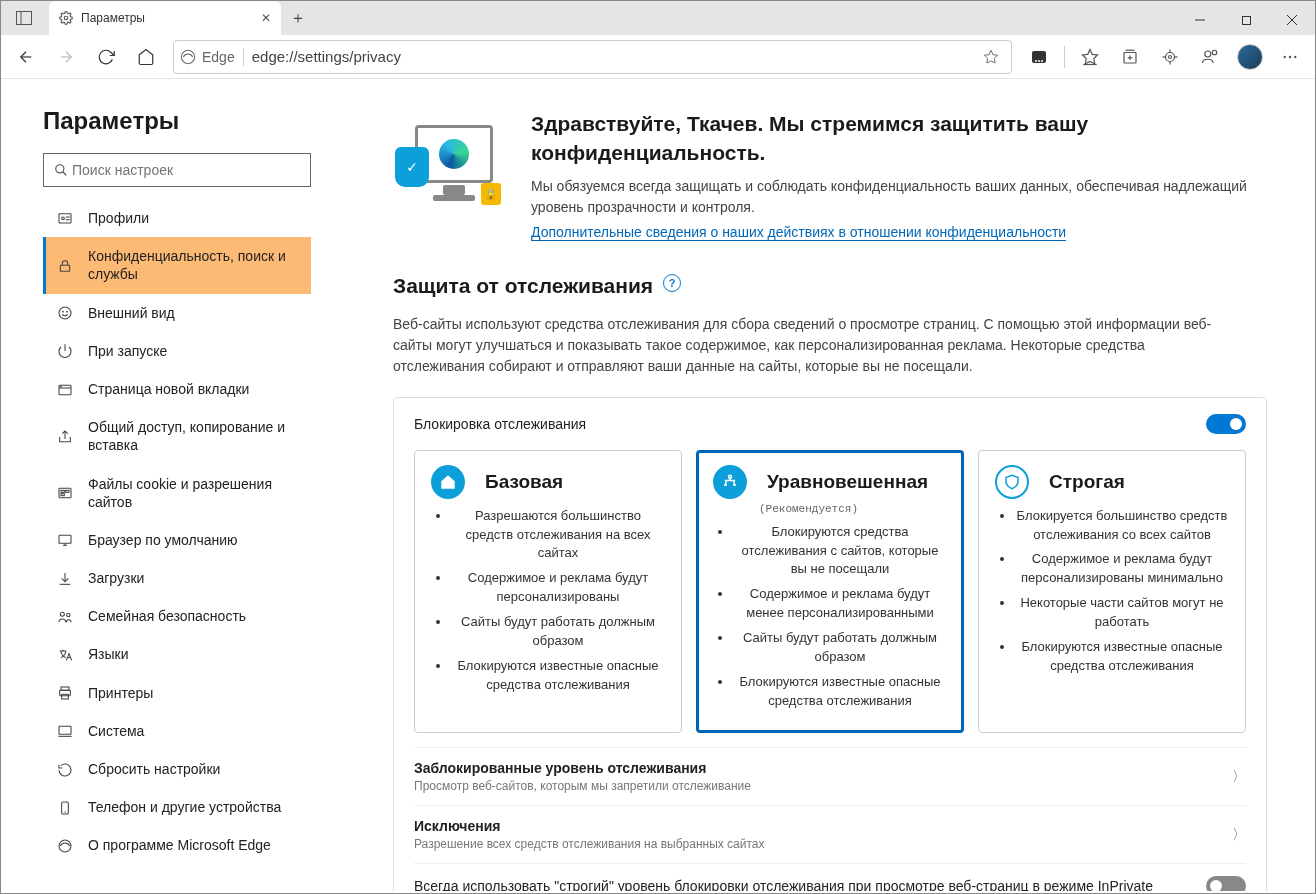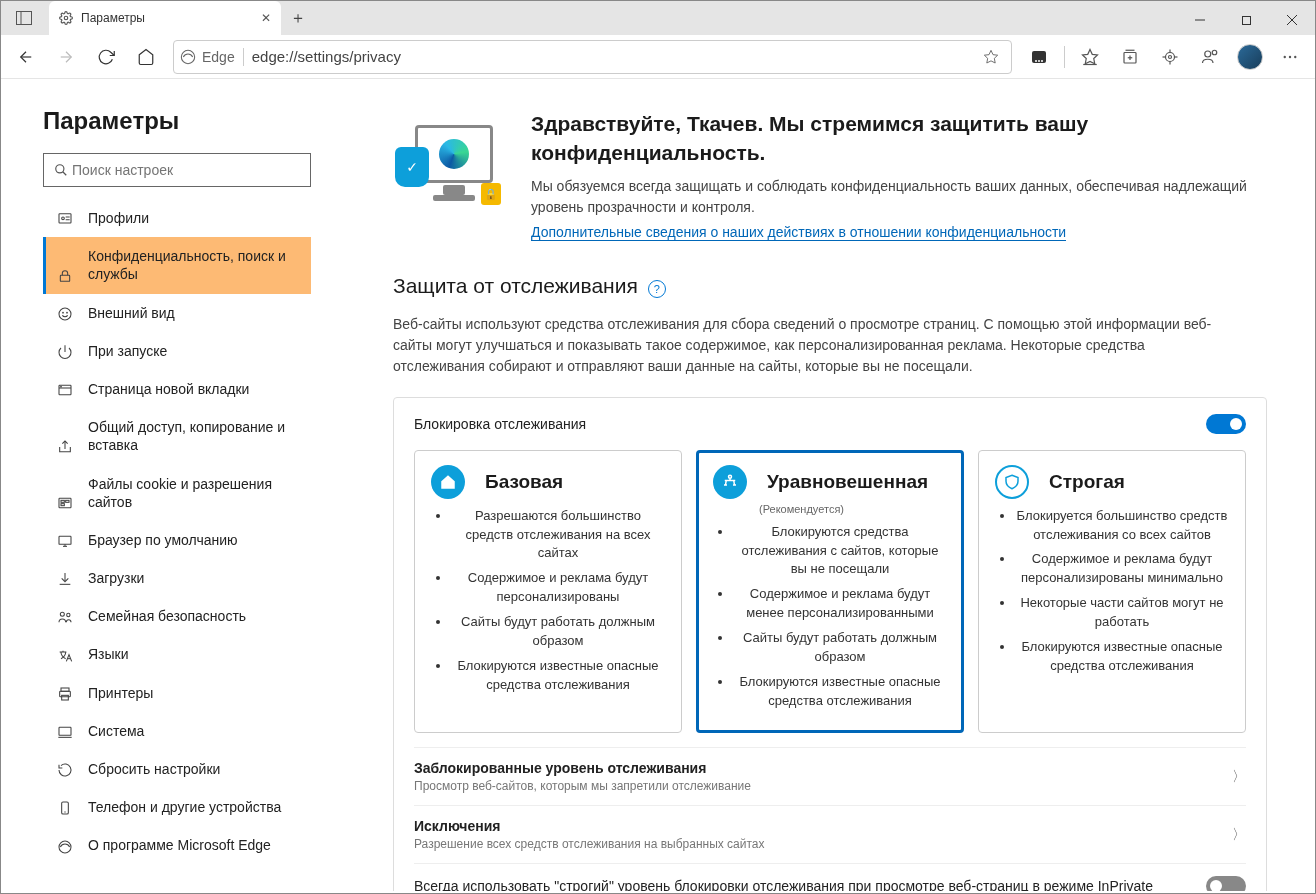--- a/index.html
+++ b/index.html
@@ -22,52 +22,52 @@
 .addr-sep { height: 18px; width: 1px; background: #ccc; }
 .addr-url { flex: 1; font-size: 15px; color: #444; border: none; outline: none; background: transparent; }
 .right-icons { display: flex; align-items: center; gap: 2px; }
 .avatar { width: 26px; height: 26px; border-radius: 50%; background: linear-gradient(135deg,#2b6a99,#183d5a); border: 1px solid #ccc; }
 .content { display: flex; height: calc(100% - 80px); }
 .sidebar { width: 352px; padding: 28px 18px 18px 42px; overflow-y: auto; }
 .sidebar h1 { font-size: 24px; font-weight: 600; margin-bottom: 18px; }
 .search-box { display: flex; align-items: center; border: 1px solid #666; height: 34px; padding: 0 10px; gap: 4px; margin-bottom: 12px; width: 268px; }
 .search-box input { border: none; outline: none; font-size: 14px; flex: 1; background: transparent; }
 .nav { list-style: none; width: 268px; }
-.nav li { display: flex; align-items: flex-end; gap: 14px; padding: 10px 10px; font-size: 14px; color: #222; cursor: pointer; border-left: 3px solid transparent; line-height: 1.3; }
+.nav li { display: flex; align-items: center; gap: 14px; padding: 10px 10px; font-size: 14px; color: #222; cursor: pointer; border-left: 3px solid transparent; line-height: 1.3; }
 .nav li .nav-icon { width: 18px; display: flex; justify-content: center; padding-top: 1px; flex: none; color: #444; }
 .nav li.active { background: #fdba74; border-left-color: #0078d4; }
 .main { flex: 1; overflow-y: auto; padding: 30px 48px 30px 40px; }
 .hero { display: flex; gap: 28px; margin-bottom: 34px; }
 .hero-illus { width: 110px; height: 90px; position: relative; flex: none; margin-top: 10px; }
 .monitor { position: absolute; left: 22px; top: 6px; width: 78px; height: 58px; background: #fff; border: 3px solid #888; border-radius: 4px; display:flex; align-items:center; justify-content:center;}
 .monitor-stand { position: absolute; left: 50px; top: 66px; width: 22px; height: 10px; background: #888; border-radius: 2px; }
 .monitor-base { position: absolute; left: 40px; top: 76px; width: 42px; height: 6px; background: #888; border-radius: 2px; }
 .edge-logo { width: 30px; height: 30px; border-radius: 50%; background: conic-gradient(from 200deg,#0c59a4,#2ab8e6,#39d693,#0c59a4); }
 .shield-badge { position: absolute; left: 2px; top: 28px; width: 34px; height: 40px; background: #0d9fda; border-radius: 6px 6px 10px 10px; display:flex;align-items:center;justify-content:center;color:#fff;font-size:14px; }
 .lock-badge { position: absolute; right: 2px; bottom: 4px; width: 20px; height: 22px; background: #f5b900; border-radius: 3px; display:flex;align-items:center;justify-content:center;color:#fff;font-size:11px; }
 .hero-text h2 { font-size: 21px; font-weight: 600; line-height: 1.4; margin-bottom: 8px; }
 .hero-text p { font-size: 14px; color: #444; line-height: 1.5; margin-bottom: 6px; }
 .hero-text a { color: #0067b8; text-decoration: none; border-bottom: 1px solid #0067b8; font-size: 14px; }
-.section-title { display: flex; align-items: flex-end; gap: 10px; font-size: 21px; font-weight: 400; margin-bottom: 16px; }
+.section-title { display: flex; align-items: flex-start; gap: 10px; font-size: 21px; font-weight: 700; margin-bottom: 16px; }
 .section-title .info { width: 18px; height: 18px; border: 1.5px solid #0078d4; border-radius: 50%; color: #0078d4; font-size: 11px; display:flex; align-items:center; justify-content:center; }
 .section-desc { font-size: 14px; color: #444; line-height: 1.5; margin-bottom: 20px; max-width: 820px; }
 .card { border: 1px solid #ddd; border-radius: 4px; padding: 16px 20px 4px 20px; }
 .card-header { display: flex; align-items: center; justify-content: space-between; font-size: 14px; font-weight: 400; color: #222; margin-bottom: 16px; }
 .toggle { width: 40px; height: 20px; border-radius: 10px; background: #0078d4; position: relative; }
 .toggle.off { background: #888; }
 .toggle .knob { position: absolute; width: 12px; height: 12px; background: #fff; border-radius: 50%; top: 4px; right: 4px; }
 .toggle.off .knob { left: 4px; right: auto; }
 .levels { display: flex; gap: 14px; margin-bottom: 14px; }
 .level { flex: 1; border: 1px solid #ccc; border-radius: 4px; padding: 14px 16px 16px 16px; cursor: pointer; }
 .level.selected { border: 3px solid #0067b8; padding: 12px 14px 14px 14px; }
 .level-head { display: flex; align-items: center; gap: 20px; margin-bottom: 4px; }
 .level-icon { width: 34px; height: 34px; border-radius: 50%; background: #0d9fda; color: #fff; display: flex; align-items: center; justify-content: center; font-size: 16px; flex: none; }
 .level-icon.outline { background: #fff; border: 2px solid #0d9fda; color: #0d9fda; }
 .level-title { font-size: 19px; font-weight: 600; }
-.level-reco { font-size: 11px; color: #666; margin-left: 46px; margin-bottom: 8px; }
+.level-reco { font-size: 11px; color: #666; margin-left: 46px; margin-bottom: 8px; font-family: Liberation Mono, monospace; }
 .level ul { list-style: disc; padding-left: 20px; margin-top: 8px; }
 .level ul li { font-size: 13px; color: #333; line-height: 1.45; margin-bottom: 6px; text-align: center; }
 .row-link { display: flex; align-items: center; justify-content: space-between; padding: 12px 0; border-top: 1px solid #eee; cursor: pointer; }
 .row-link .rl-text .rl-title { font-size: 14px; font-weight: 600; color: #222; }
 .row-link .rl-text .rl-sub { font-size: 12px; color: #777; margin-top: 3px; }
 .row-link .chev { color: #666; font-size: 14px; }
 .row-toggle { display: flex; align-items: flex-start; justify-content: space-between; padding: 12px 0 8px 0; border-top: 1px solid #eee; gap: 20px; }
 .row-toggle .rt-text { font-size: 14px; color: #222; line-height: 1.45; flex: 1; }
 svg { display: block; }
 </style>

